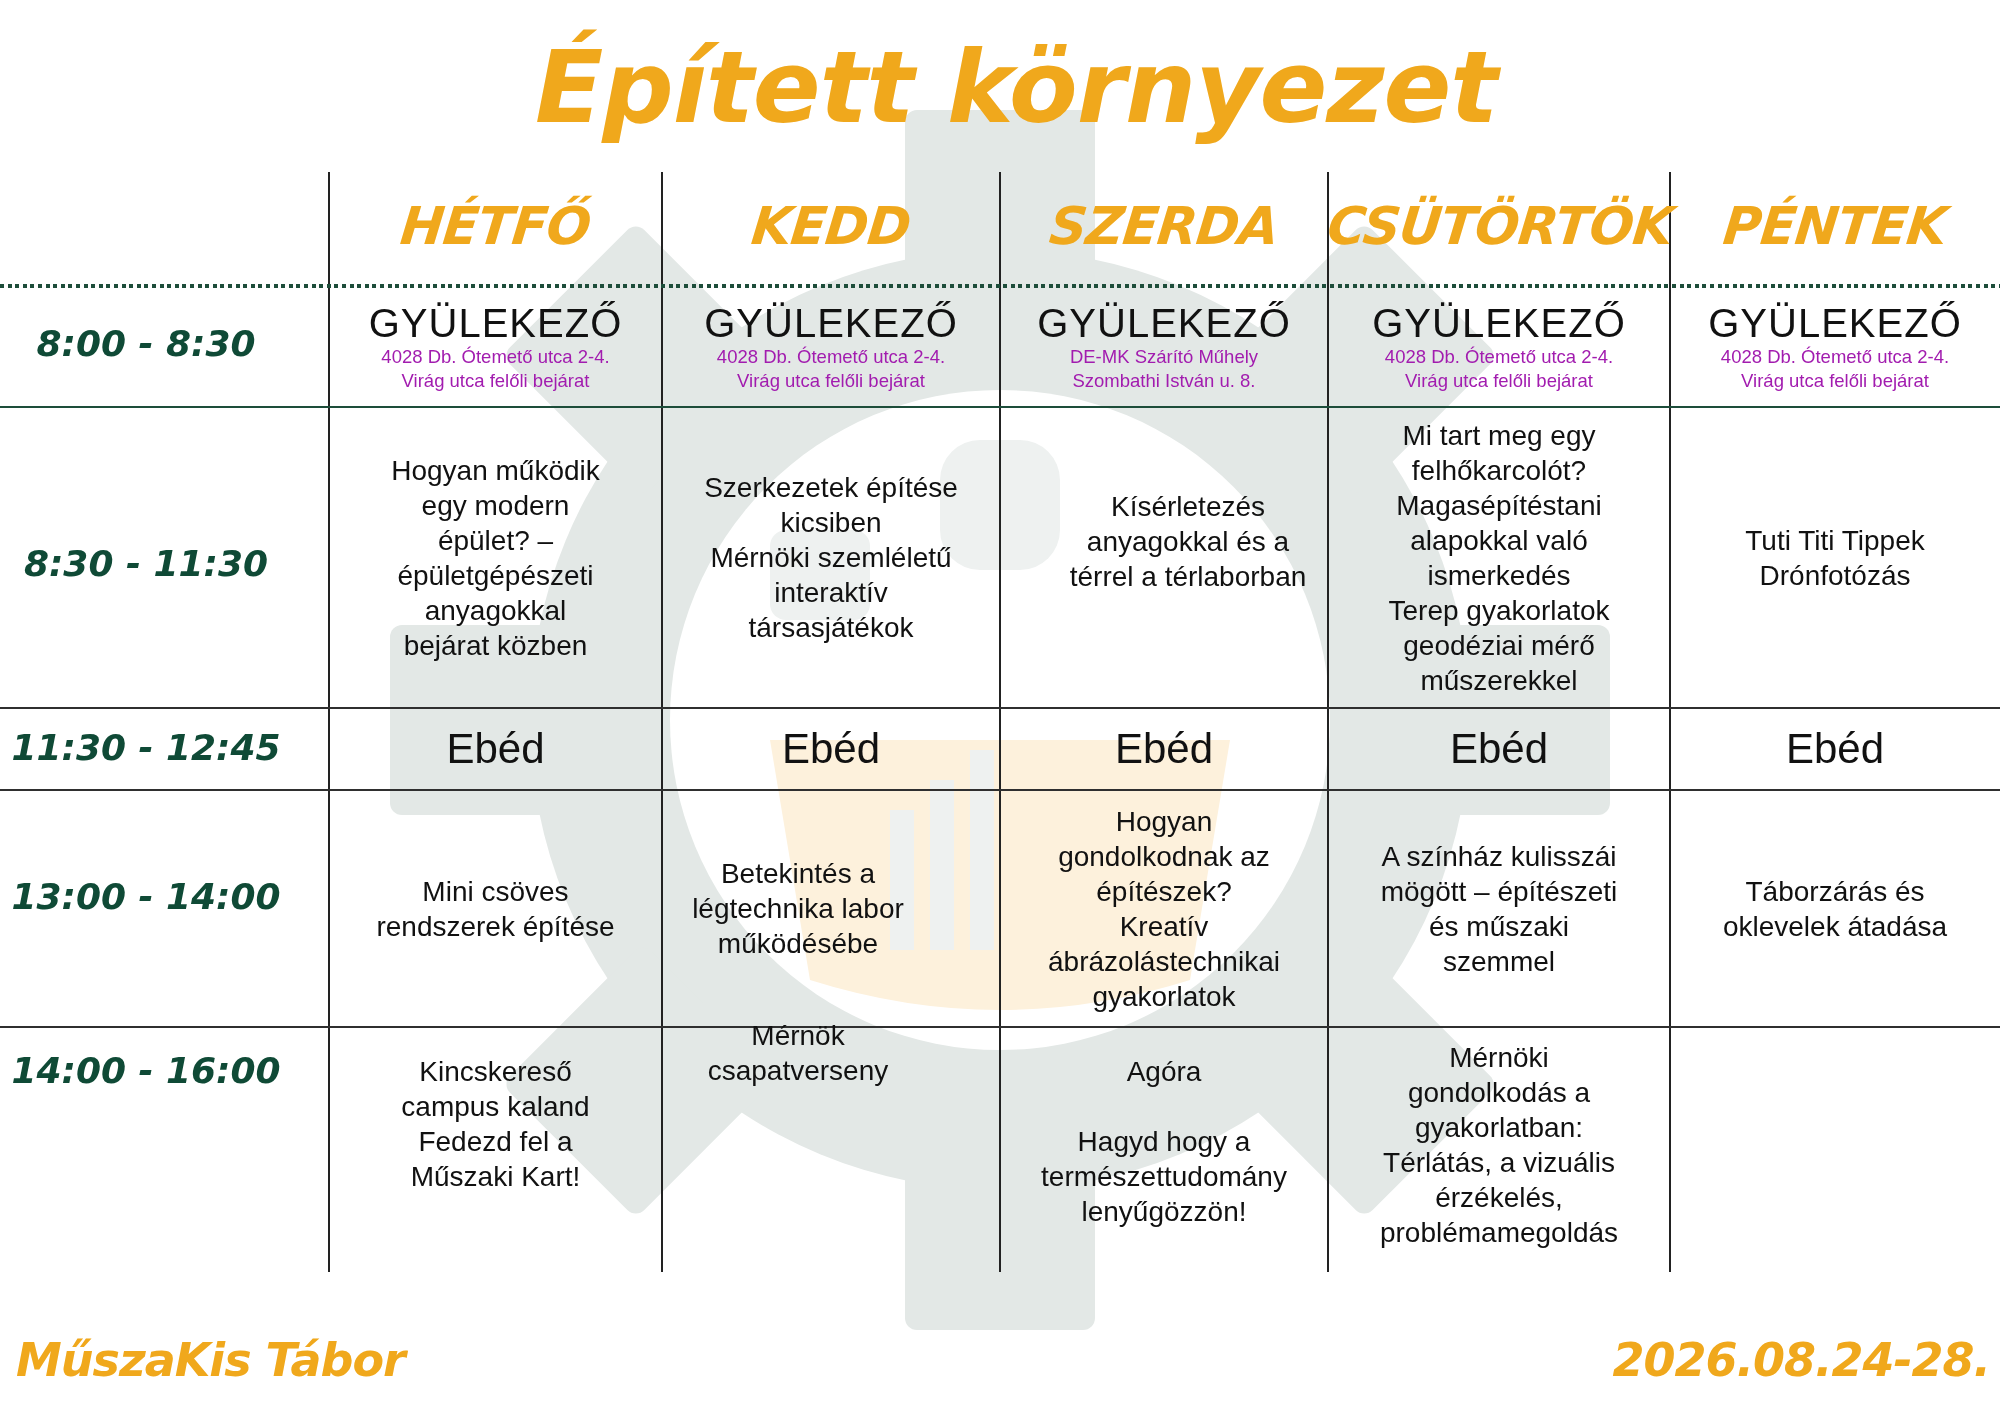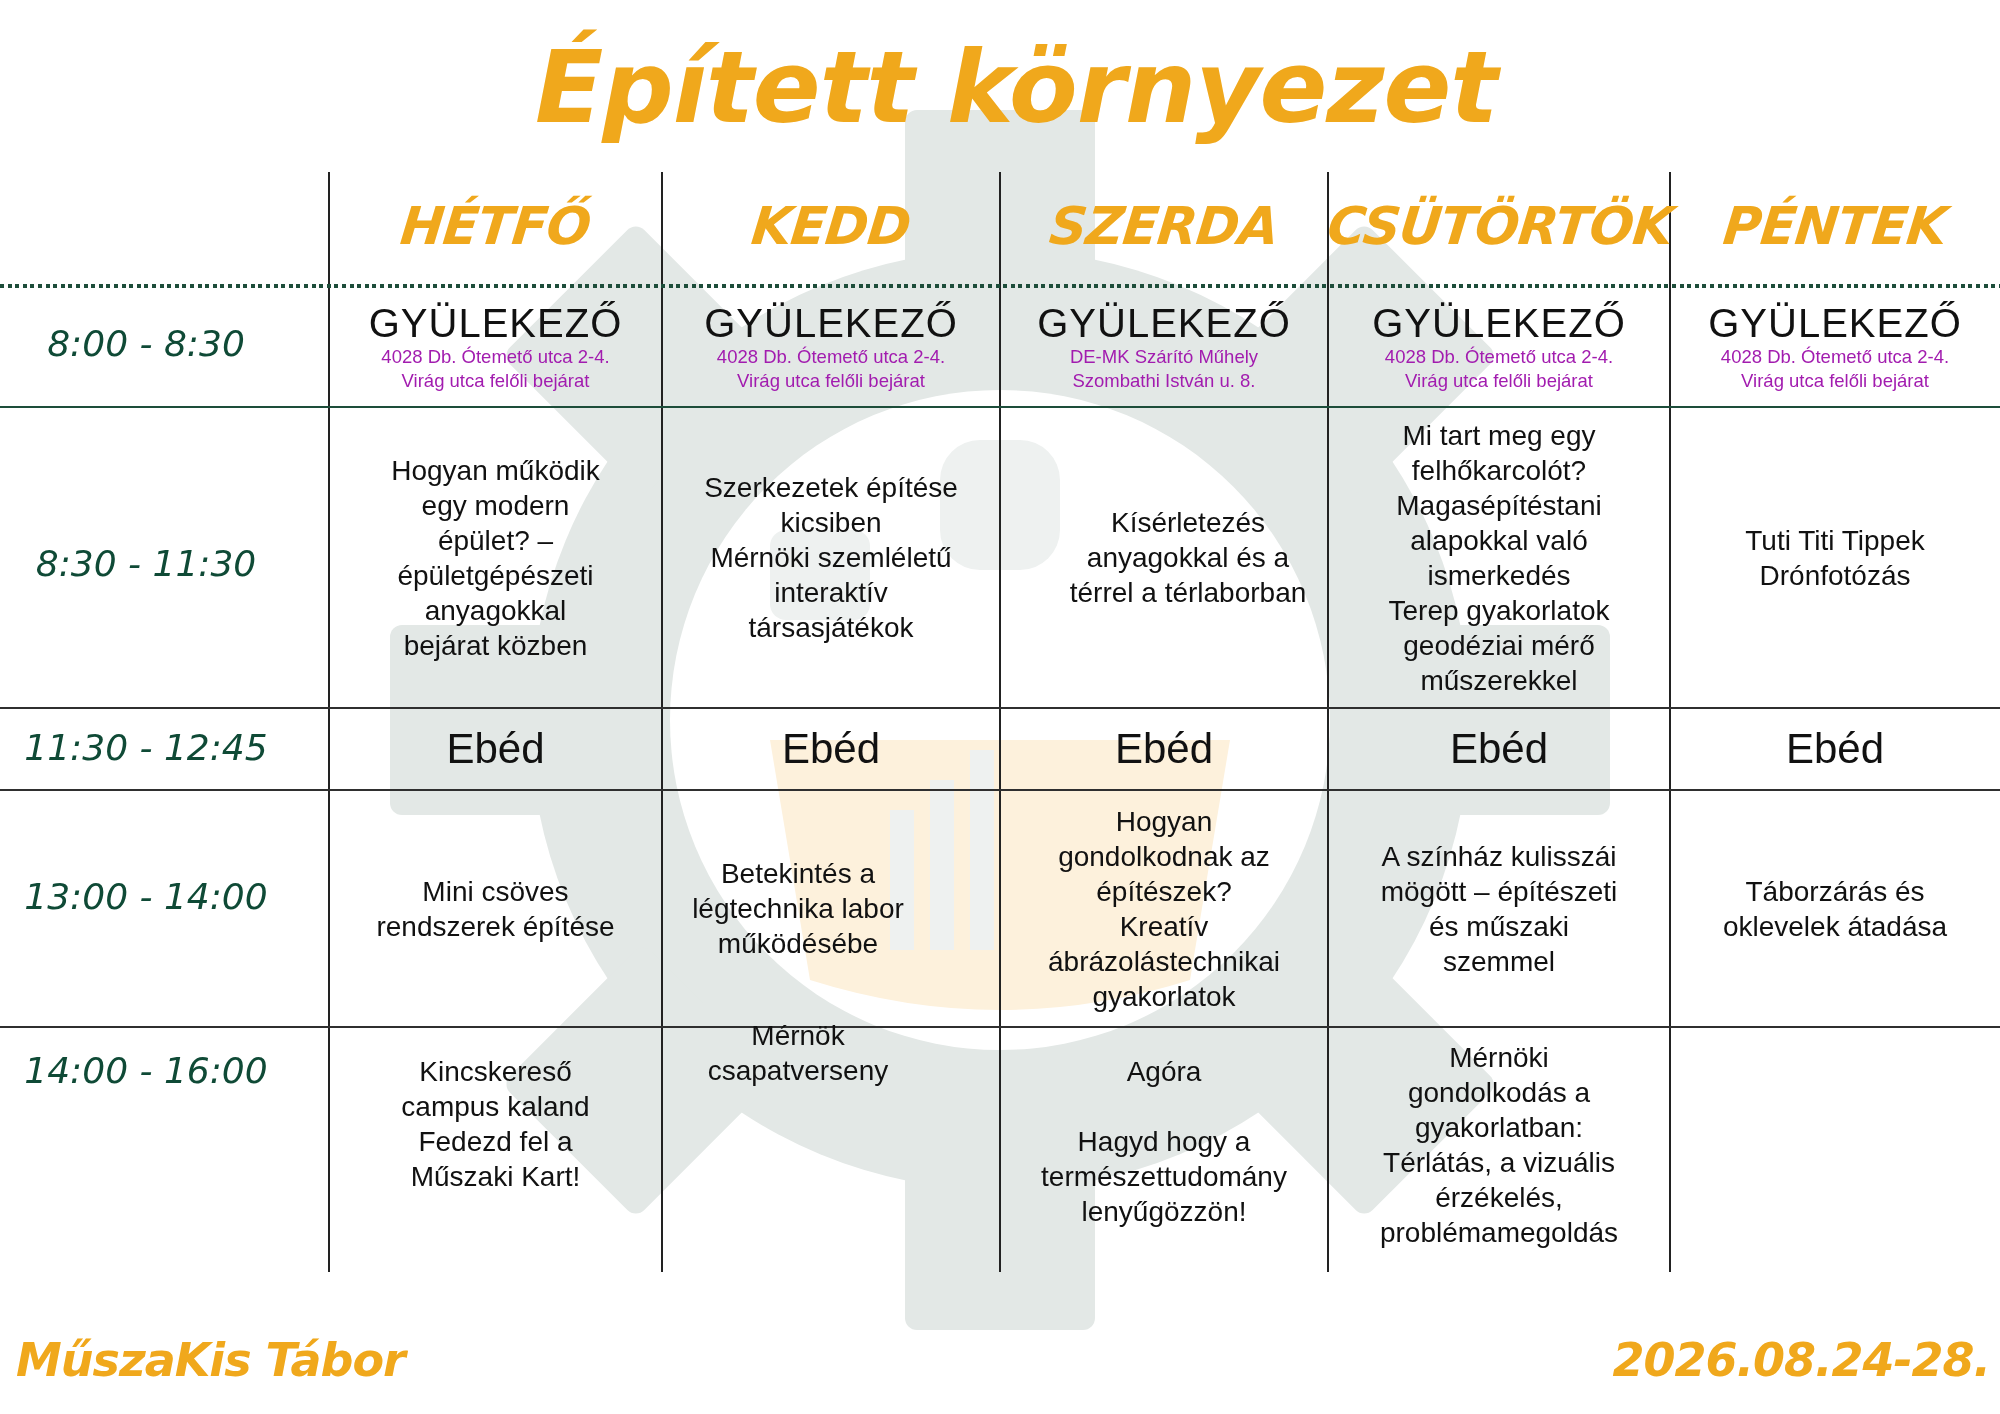--- a/index.html
+++ b/index.html
@@ -21,21 +21,21 @@
     .title {
       left: 0; width: 2000px; top: 28px; text-align: center;
       font-size: 100px; line-height: 120px; padding-left: 16px;
     }
     .day-head {
       top: 186px; height: 80px; text-align: center;
       font-size: 52px; line-height: 80px; transform: skewX(-6deg);
     }
     .time {
       left: 0; width: 292px; text-align: center;
-      font-family: "DejaVu Sans", sans-serif; font-style: italic; font-weight: normal;
+      font-family: "DejaVu Sans", sans-serif; font-style: italic; font-weight: bold;
       color: #0f4a36; font-size: 36px;
     }
     .vline { width: 2px; background: #222; top: 172px; height: 1100px; z-index: 1; }
     .hline { left: 0; width: 2000px; height: 2px; background: #2f2f2f; z-index: 1; }
     .hline.green { background: #1d4d3a; }
     .dotted {
       left: 0; width: 2000px; top: 284px; height: 4px; z-index: 1;
       background-image: repeating-linear-gradient(to right, #1d4d3a 0 4px, transparent 4px 7.6px);
     }
     .cell {
@@ -137,21 +137,21 @@
   <span class="line">anyagokkal</span>
   <span class="line">bejárat közben</span>
 </div>
 <div class="abs cell" style="left:662px;width:338px;top:408px;height:299px">
   <span class="line">Szerkezetek építése</span>
   <span class="line">kicsiben</span>
   <span class="line">Mérnöki szemléletű</span>
   <span class="line">interaktív</span>
   <span class="line">társasjátékok</span>
 </div>
-<div class="abs cell" style="left:1000px;width:376px;top:408px;height:299px">
+<div class="abs cell" style="left:1000px;width:376px;top:392px;height:299px">
   <span class="line">Kísérletezés</span>
   <span class="line">anyagokkal és a</span>
   <span class="line">térrel a térlaborban</span>
 </div>
 <div class="abs cell" style="left:1328px;width:342px;top:408px;height:299px">
   <span class="line">Mi tart meg egy</span>
   <span class="line">felhőkarcolót?</span>
   <span class="line">Magasépítéstani</span>
   <span class="line">alapokkal való</span>
   <span class="line">ismerkedés</span>

